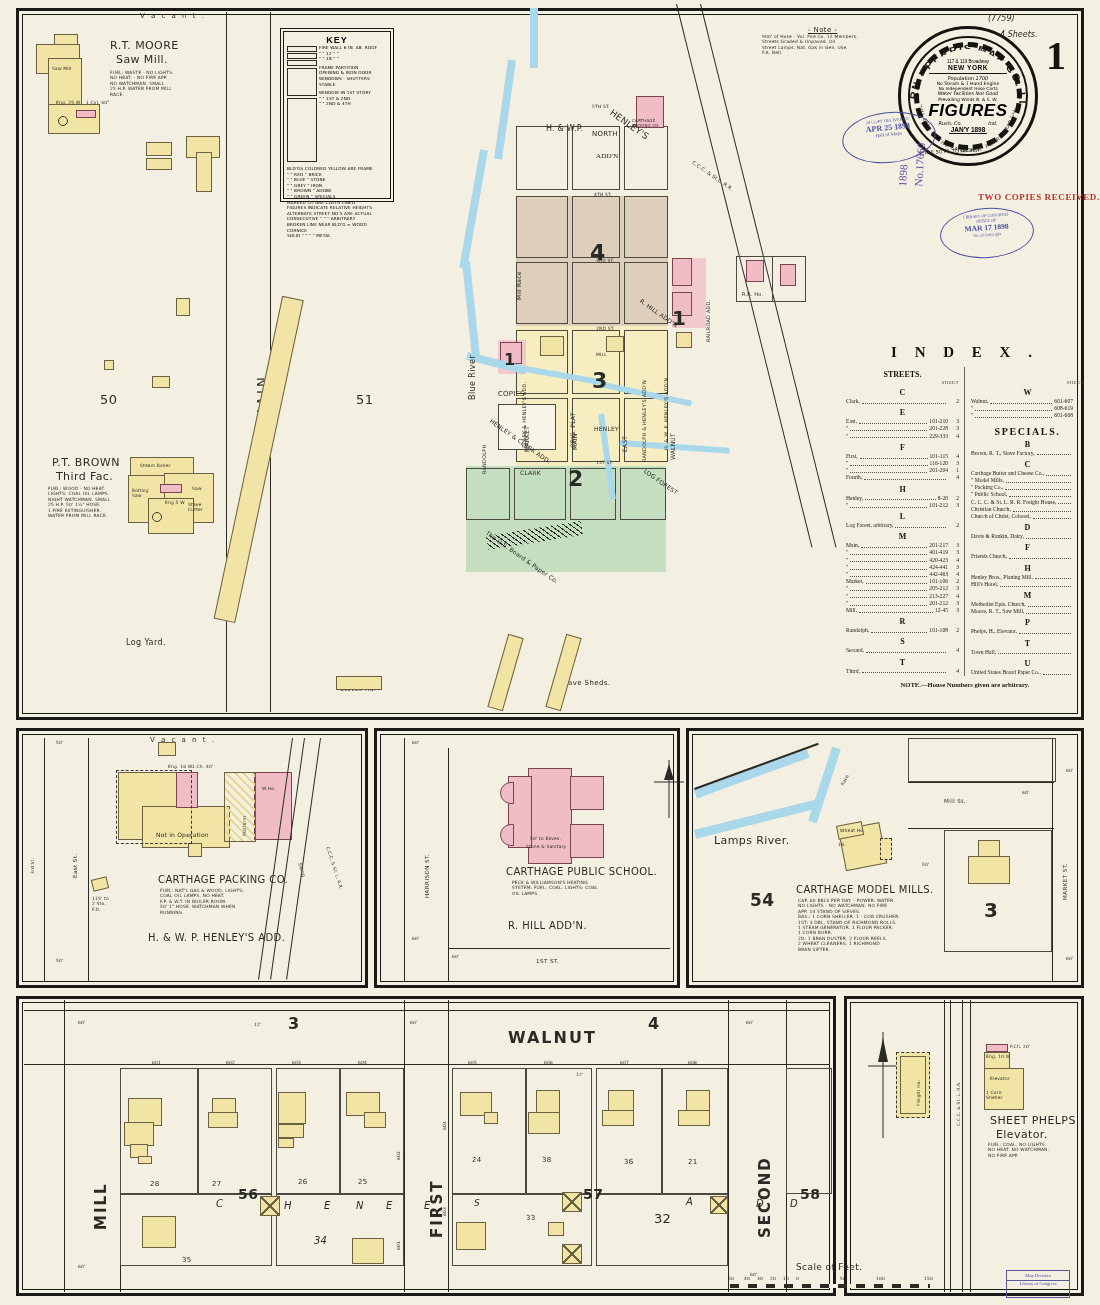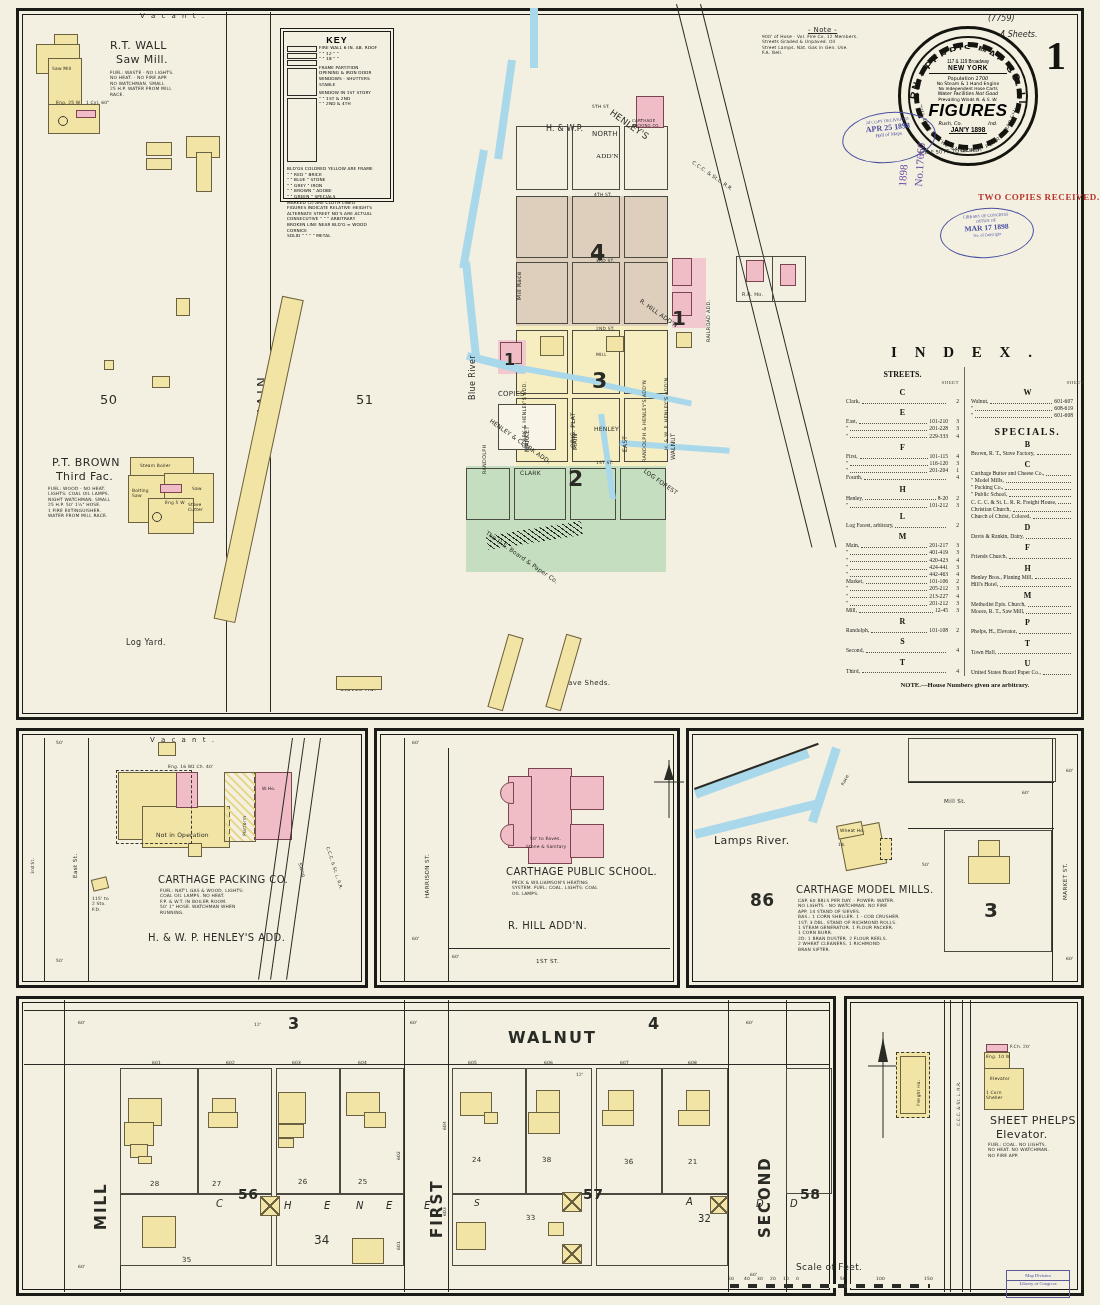--- a/index.html
+++ b/index.html
@@ -100,21 +100,21 @@
   <div class="bldg-y" style="left:36px;top:44px;width:44px;height:30px;"></div>
   <div class="bldg-y" style="left:48px;top:58px;width:34px;height:56px;"></div>
   <div class="bldg-y" style="left:48px;top:104px;width:52px;height:30px;"></div>
   <div class="bldg-p" style="left:76px;top:110px;width:20px;height:8px;"></div>
   <div class="abs" style="left:58px;top:116px;width:8px;height:8px;border:1px solid #3a3a30;border-radius:50%;"></div>
   <div class="bldg-y" style="left:146px;top:142px;width:26px;height:14px;"></div>
   <div class="bldg-y" style="left:146px;top:158px;width:26px;height:12px;"></div>
   <div class="bldg-y" style="left:186px;top:136px;width:34px;height:22px;"></div>
   <div class="bldg-y" style="left:196px;top:152px;width:16px;height:40px;"></div>
 
-  <div class="lbl md hand" style="left:110px;top:40px;font-size:11px;">R.T. WALL</div>
+  <div class="lbl md hand" style="left:110px;top:40px;font-size:11px;">R.T. MOORE</div>
   <div class="lbl md hand" style="left:116px;top:54px;font-size:11px;">Saw Mill.</div>
   <div class="lbl tiny hand" style="left:110px;top:70px;">
     <div>FUEL: WASTE - NO LIGHTS.</div>
     <div>NO HEAT. - NO FIRE APP.</div>
     <div>NO WATCHMAN. SMALL</div>
     <div>25 H.P. WATER FROM MILL</div>
     <div>RACE.</div>
   </div>
   <div class="lbl tiny hand" style="left:52px;top:66px;width:20px;white-space:normal;">Saw Mill</div>
   <div class="lbl tiny hand" style="left:56px;top:100px;">Eng. 25 W</div>
@@ -767,21 +767,21 @@
     <div>NO LIGHTS - NO WATCHMAN. NO FIRE</div>
     <div>APP.  14 STAND OF SIEVES.</div>
     <div>BAS.: 1 CORN SHELLER.  1 - COB CRUSHER.</div>
     <div>1ST: 3 DBL. STAND OF RICHMOND ROLLS.</div>
     <div>1 STEAM GENERATOR.  1 FLOUR PACKER.</div>
     <div>1 CORN BURR.</div>
     <div>2D: 1 BRAN DUSTER.  2 FLOUR REELS.</div>
     <div>2 WHEAT CLEANERS.  1 RICHMOND</div>
     <div>BRAN SIFTER.</div>
   </div>
-  <div class="lbl hand" style="left:750px;top:890px;font-size:17px;font-weight:700;">86</div>
+  <div class="lbl hand" style="left:750px;top:890px;font-size:17px;font-weight:700;">54</div>
   <div class="lbl hand" style="left:984px;top:898px;font-size:20px;font-weight:700;">3</div>
   <div class="lbl xs hand" style="left:944px;top:798px;">Mill St.</div>
   <div class="lbl xs hand rot90" style="left:1062px;top:900px;">MARKET ST.</div>
   <div class="street-line" style="left:1052px;top:738px;width:1px;height:244px;"></div>
   <div class="street-line" style="left:908px;top:828px;width:146px;height:1px;"></div>
   <div class="street-line" style="left:908px;top:782px;width:146px;height:1px;"></div>
   <div class="lot" style="left:944px;top:830px;width:108px;height:122px;"></div>
   <div class="lot" style="left:908px;top:738px;width:148px;height:44px;"></div>
   <div class="bldg-y" style="left:978px;top:840px;width:22px;height:44px;"></div>
   <div class="bldg-y" style="left:968px;top:856px;width:42px;height:28px;"></div>
@@ -877,23 +877,23 @@
 
   <div class="lbl tiny hand" style="left:150px;top:1182px;font-size:7px;">28</div>
   <div class="lbl tiny hand" style="left:212px;top:1182px;font-size:7px;">27</div>
   <div class="lbl tiny hand" style="left:298px;top:1180px;font-size:7px;">26</div>
   <div class="lbl tiny hand" style="left:358px;top:1180px;font-size:7px;">25</div>
   <div class="lbl tiny hand" style="left:472px;top:1158px;font-size:7px;">24</div>
   <div class="lbl tiny hand" style="left:542px;top:1158px;font-size:7px;">38</div>
   <div class="lbl tiny hand" style="left:624px;top:1160px;font-size:7px;">36</div>
   <div class="lbl tiny hand" style="left:688px;top:1160px;font-size:7px;">21</div>
   <div class="lbl tiny hand" style="left:182px;top:1258px;font-size:7px;">35</div>
-  <div class="lbl tiny hand" style="left:314px;top:1238px;font-size:12px;">34</div>
+  <div class="lbl tiny hand" style="left:314px;top:1238px;font-size:10px;font-style:italic;">34</div>
   <div class="lbl tiny hand" style="left:526px;top:1216px;font-size:7px;">33</div>
-  <div class="lbl tiny hand" style="left:654px;top:1216px;font-size:10px;margin-left:44px;">32</div>
+  <div class="lbl tiny hand" style="left:654px;top:1216px;font-size:13px;">32</div>
 
   <div class="lbl hand" style="left:288px;top:1014px;font-size:16px;font-weight:700;">3</div>
   <div class="lbl hand" style="left:648px;top:1014px;font-size:16px;font-weight:700;">4</div>
   <div class="lbl hand" style="left:238px;top:1186px;font-size:14px;font-weight:700;">56</div>
   <div class="lbl hand" style="left:583px;top:1186px;font-size:14px;font-weight:700;">57</div>
   <div class="lbl hand" style="left:800px;top:1186px;font-size:14px;font-weight:700;">58</div>
 
   <div class="lbl hand ital" style="left:216px;top:1198px;font-size:10px;">C</div>
   <div class="lbl hand ital" style="left:284px;top:1200px;font-size:10px;">H</div>
   <div class="lbl hand ital" style="left:324px;top:1200px;font-size:10px;">E</div>

